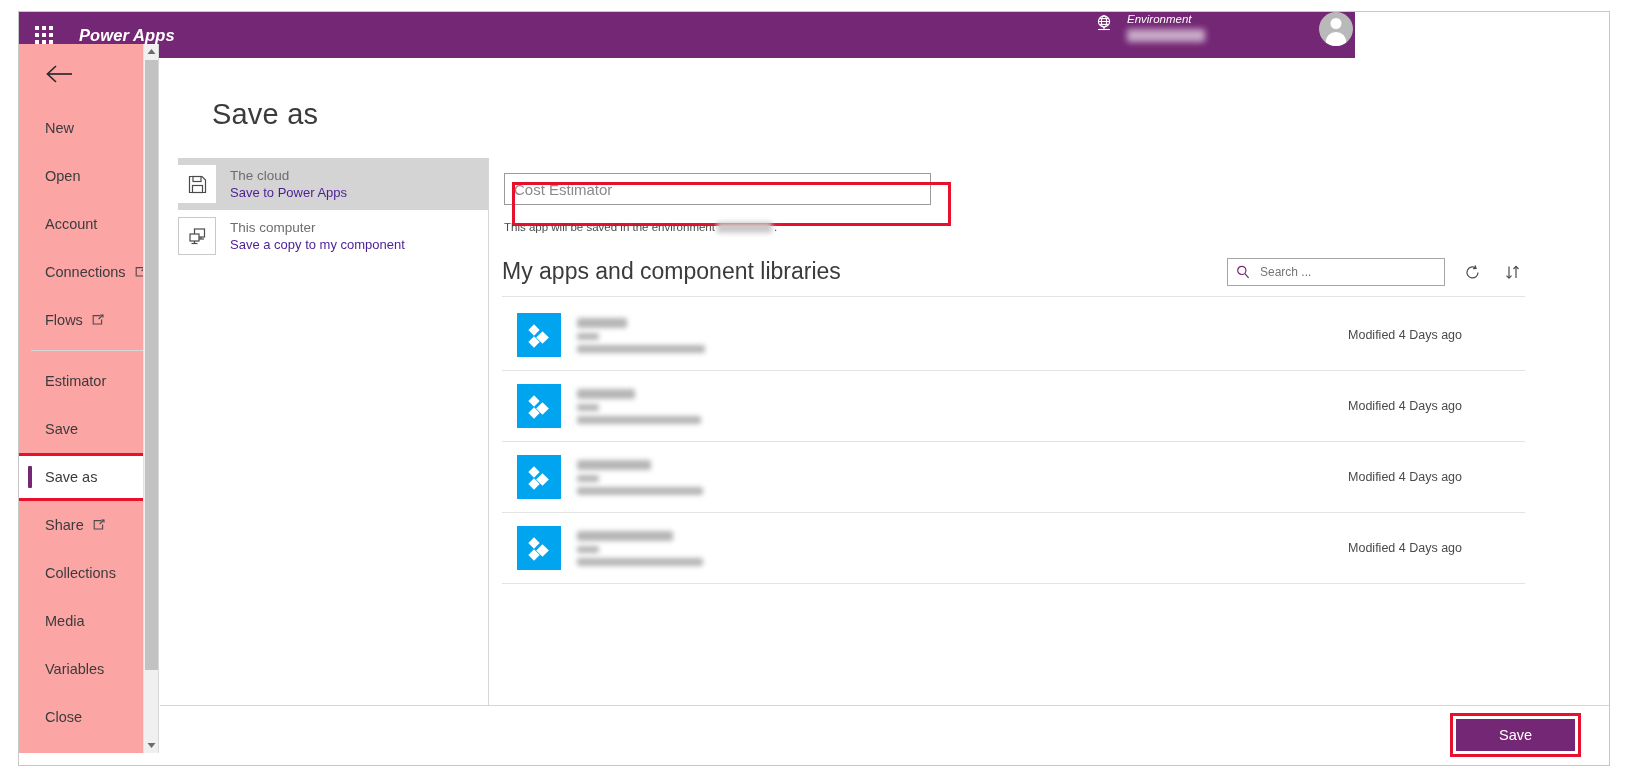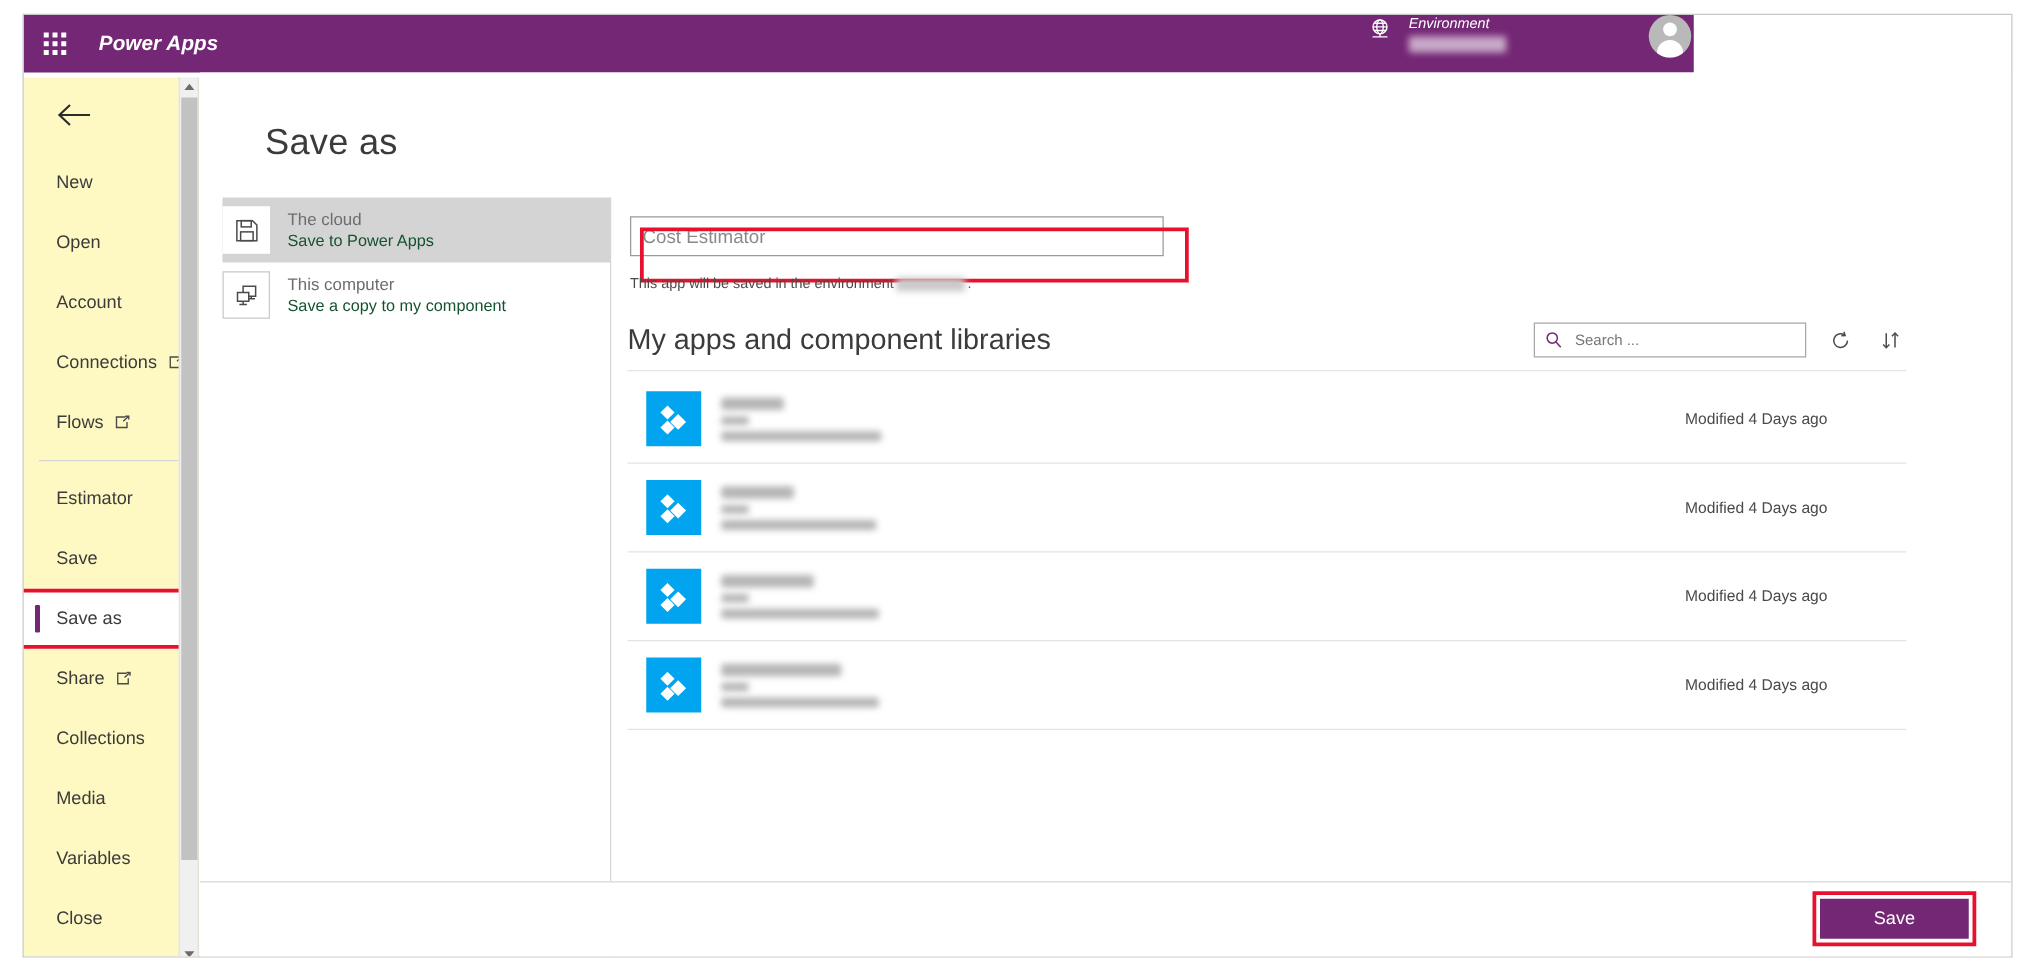--- a/index.html
+++ b/index.html
@@ -107,23 +107,23 @@
     left: 50%; top: 20px;
     transform: translateX(-50%);
     width: 21px; height: 17px;
     border-radius: 11px 11px 0 0;
     background: #ffffff;
   }
 
   
   .sidebar {
     position: absolute;
-    left: 0; top: 50px;
+    left: 0; top: 32px;
     width: 140px; height: 709px;
-    background: #fef9c3;
+    background: #fca5a5;
     border-right: 1px solid #d9d9d9;
   }
   .back-arrow {
     width: 140px; height: 60px;
     display: flex; align-items: center;
     padding-left: 26px;
     cursor: pointer;
   }
   .nav-list { display: block; }
   .nav-item {
@@ -225,21 +225,21 @@
     width: 38px; height: 38px;
     background: #ffffff;
     border: 1px solid #c9c9c9;
     display: flex; align-items: center; justify-content: center;
     margin-right: 14px;
     flex: 0 0 auto;
   }
   .dest-item.active .dest-icon { border-color: transparent; }
   .dest-text { display: flex; flex-direction: column; justify-content: center; }
   .dest-title { font-size: 13.5px; color: #6d6d6d; line-height: 17px; }
-  .dest-sub { font-size: 13px; color: #14532d; line-height: 17px; }
+  .dest-sub { font-size: 13px; color: #4c1d95; line-height: 17px; }
 
   
   .right-pane {
     position: absolute;
     left: 330px; top: 100px;
     width: 1119px; height: 609px;
   }
   .name-row { position: absolute; left: 14px; top: 15px; }
   .name-input {
     width: 427px; height: 32px;

